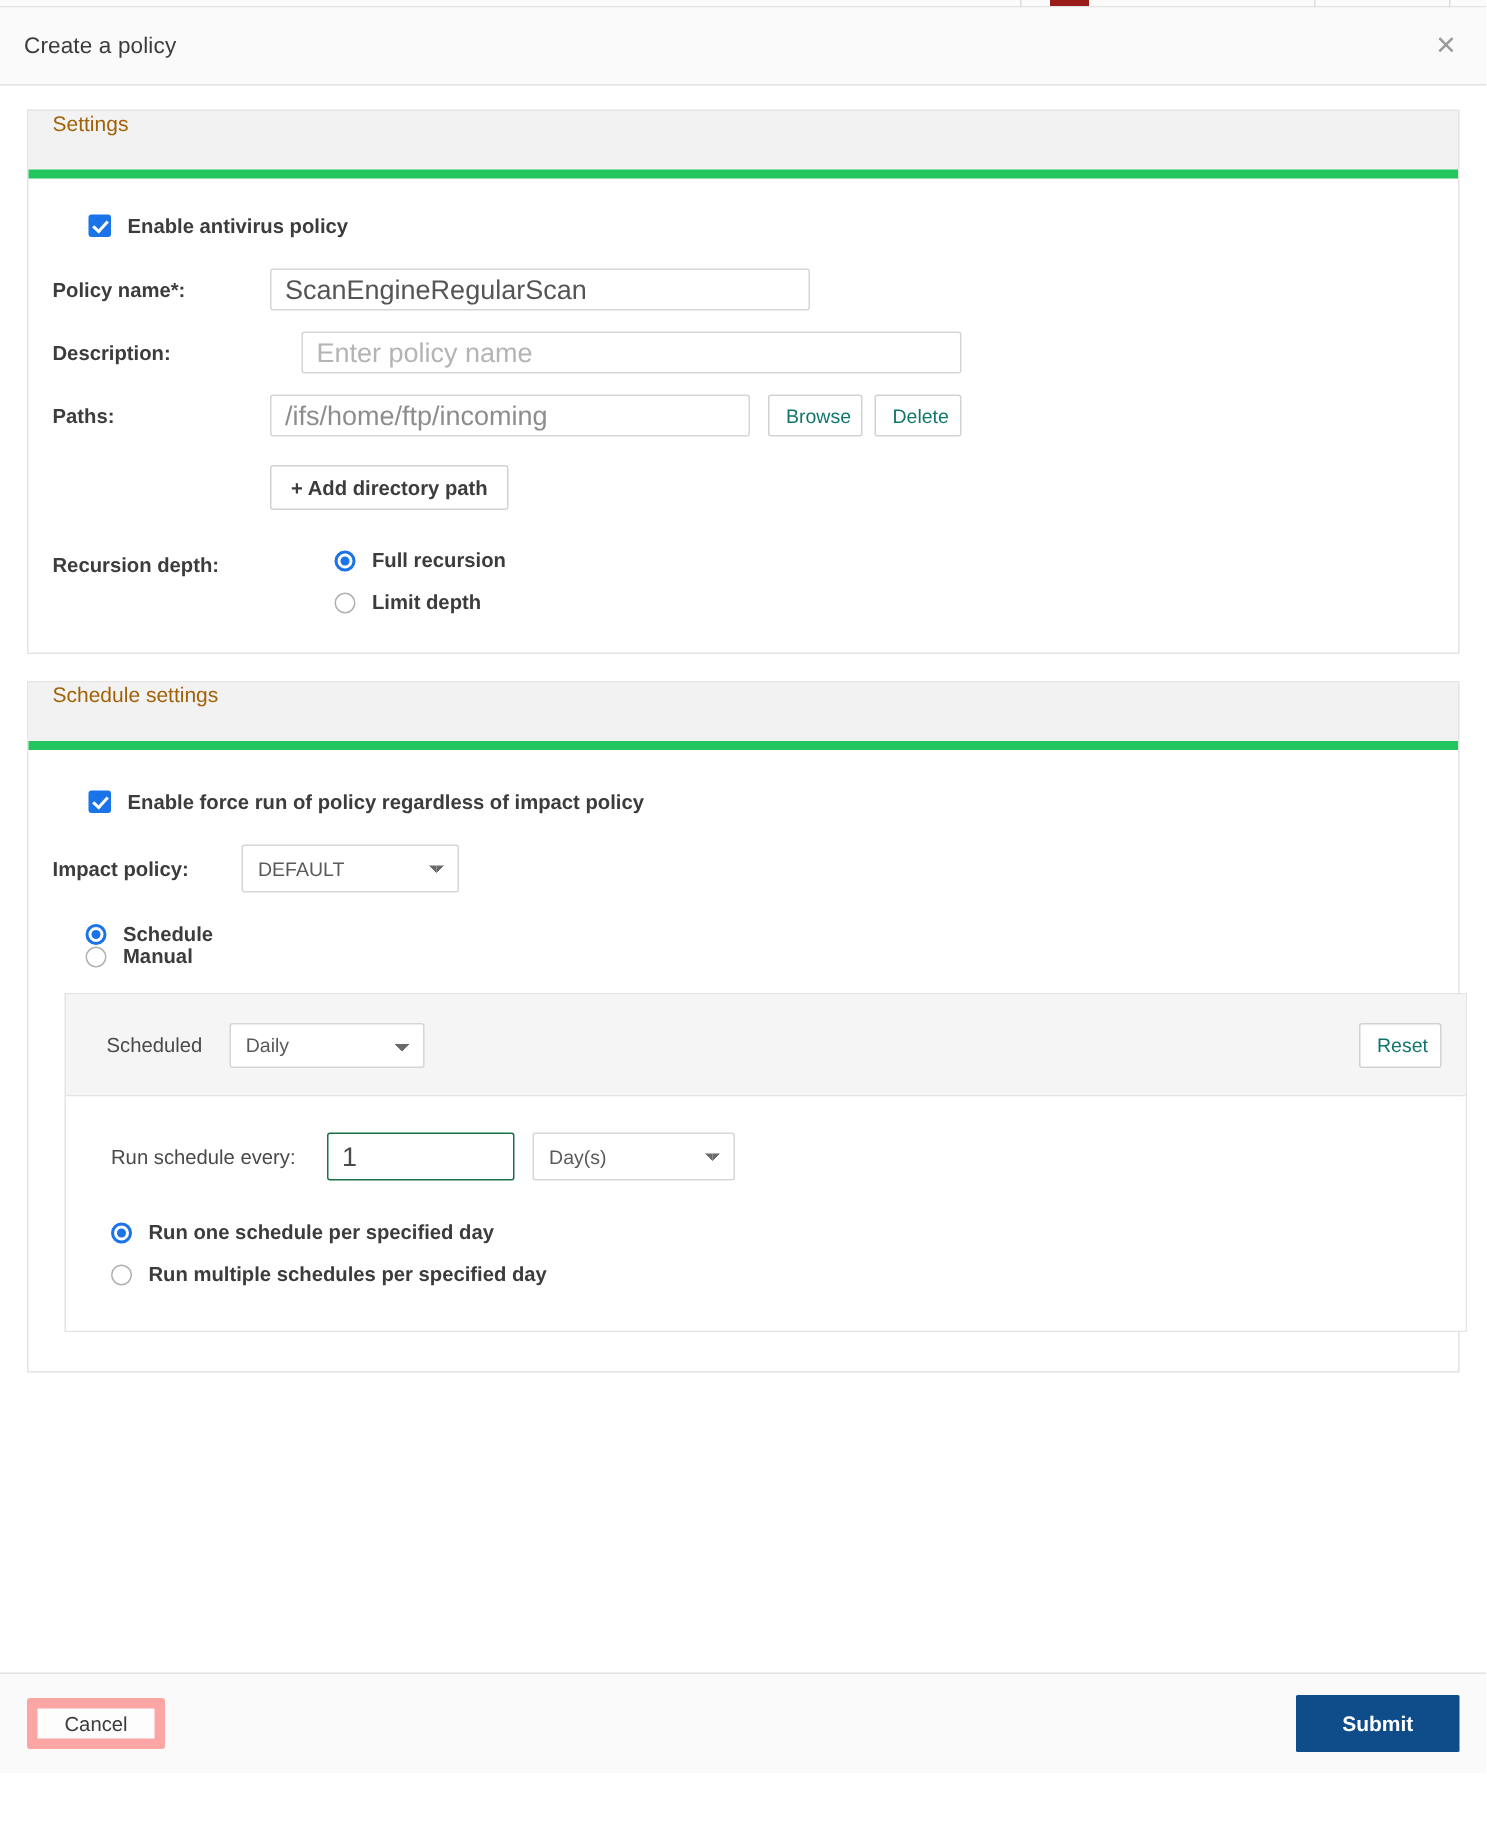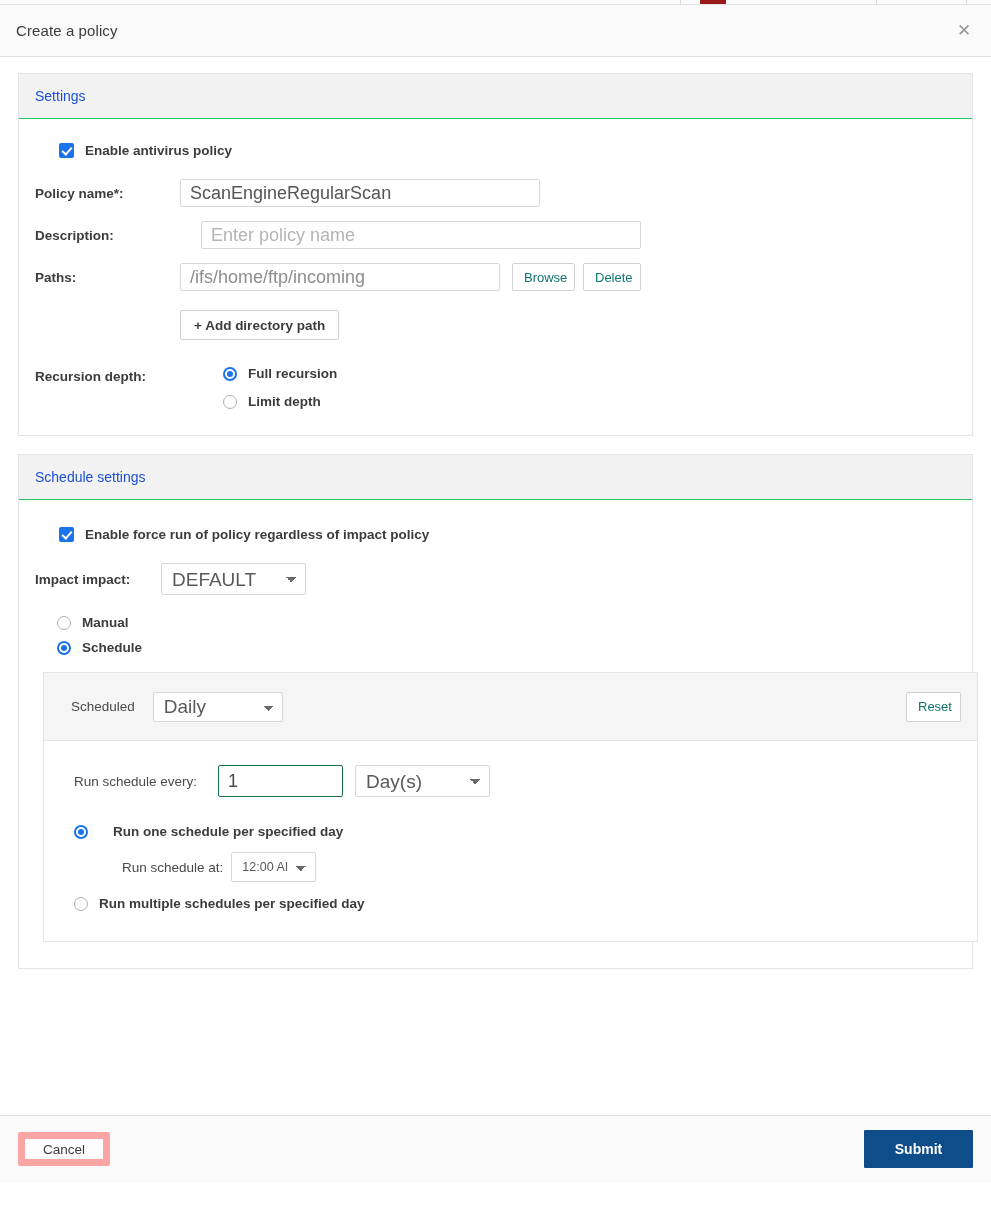--- a/index.html
+++ b/index.html
@@ -65,26 +65,26 @@
     padding: 15px 18px 0 18px;
   }
 
   .panel {
     border: 1px solid #e4e4e4;
     background: #ffffff;
     width: 955px;
   }
   .panel-head {
     background: #f2f2f2;
-    border-bottom: 1px solid #22c55e;
+    border-bottom: 6px solid #22c55e;
     height: 45px;
-    display: flex; align-items: center;
+    display: flex; align-items: flex-start;
     padding-left: 16px;
     font-size: 14px;
-    color: #1d4ed8;
+    color: #a16207;
   }
   .panel-body { padding: 22px 16px 22px 16px; }
 
   
   .chk-row { display: flex; align-items: center; margin-left: 24px; }
   .chk {
     width: 15px; height: 15px;
     border-radius: 2px;
     background: #1a73e8;
     position: relative;
@@ -177,21 +177,21 @@
   }
 
   select.sel {
     -webkit-appearance: none;
     appearance: none;
     border: 1px solid #d6d6d6;
     background-color: #ffffff;
     border-radius: 2px;
     height: 30px;
     font-family: "Liberation Sans", sans-serif;
-    font-size: 19px;
+    font-size: 13px;
     color: #5a5a5a;
     padding: 0 22px 0 10px;
     outline: none;
     cursor: pointer;
     background-image:
        linear-gradient(45deg, transparent 50%, #6a6a6a 50%),
        linear-gradient(135deg, #6a6a6a 50%, transparent 50%);
     background-position:
        calc(100% - 14px) 13px,
        calc(100% - 9px) 13px;
@@ -320,34 +320,34 @@
         <span>Schedule settings</span>
       </div>
       <div class="panel-body" style="padding:27px 16px 26px 16px;">
 
         <div class="chk-row" style="margin-bottom:21px;">
           <span class="chk"></span>
           <span class="chk-label">Enable force run of policy regardless of impact policy</span>
         </div>
 
         <div class="field-row" style="margin-bottom:20px;">
-          <span class="field-label" style="width:113px;">Impact impact:</span>
+          <span class="field-label" style="width:113px;">Impact policy:</span>
           <select class="sel" style="width:145px;height:32px;margin-left:13px;">
             <option>DEFAULT</option>
           </select>
         </div>
 
         <div style="margin-left:22px;margin-bottom:17px;">
+          <div class="radio-row">
+            <span class="radio on"></span>
+            <span class="radio-label">Schedule</span>
+          </div>
           <div class="radio-row" style="margin-bottom:10px;">
             <span class="radio"></span>
             <span class="radio-label">Manual</span>
-          </div>
-          <div class="radio-row">
-            <span class="radio on"></span>
-            <span class="radio-label">Schedule</span>
           </div>
         </div>
 
         <div class="sched-wrap">
 
           <div class="sched-top">
             <span class="sched-top-label">Scheduled</span>
             <select class="sel" style="width:130px;margin-left:18px;">
               <option>Daily</option>
             </select>
@@ -357,31 +357,25 @@
           <div class="sched-bottom">
 
             <div class="field-row" style="margin-bottom:27px;">
               <span style="font-size:13.5px;color:#4a4a4a;">Run schedule every:</span>
               <input class="txtbox green" style="width: 125px; height: 32px; margin-left: 21px; color: rgb(74, 74, 74);" type="text" value="1">
               <select class="sel" style="width:135px;height:32px;margin-left:12px;">
                 <option>Day(s)</option>
               </select>
             </div>
 
-            <div class="radio-row" style="margin-bottom:13px;gap:14px;">
+            <div class="radio-row" style="margin-bottom:13px;">
               <span class="radio on"></span>
               <span class="radio-label">Run one schedule per specified day</span>
             </div>
 
-            <div class="field-row" style="margin-left:48px;margin-bottom:14px;">
-              <span style="font-size:13.5px;color:#4a4a4a;">Run schedule at:</span>
-              <select class="sel" style="width:85px;height:30px;margin-left:8px;font-size:12.5px;padding-right:20px;">
-                <option>12:00 AI</option>
-              </select>
-            </div>
 
             <div class="radio-row">
               <span class="radio"></span>
               <span class="radio-label">Run multiple schedules per specified day</span>
             </div>
 
           </div>
         </div>
 
       </div>

